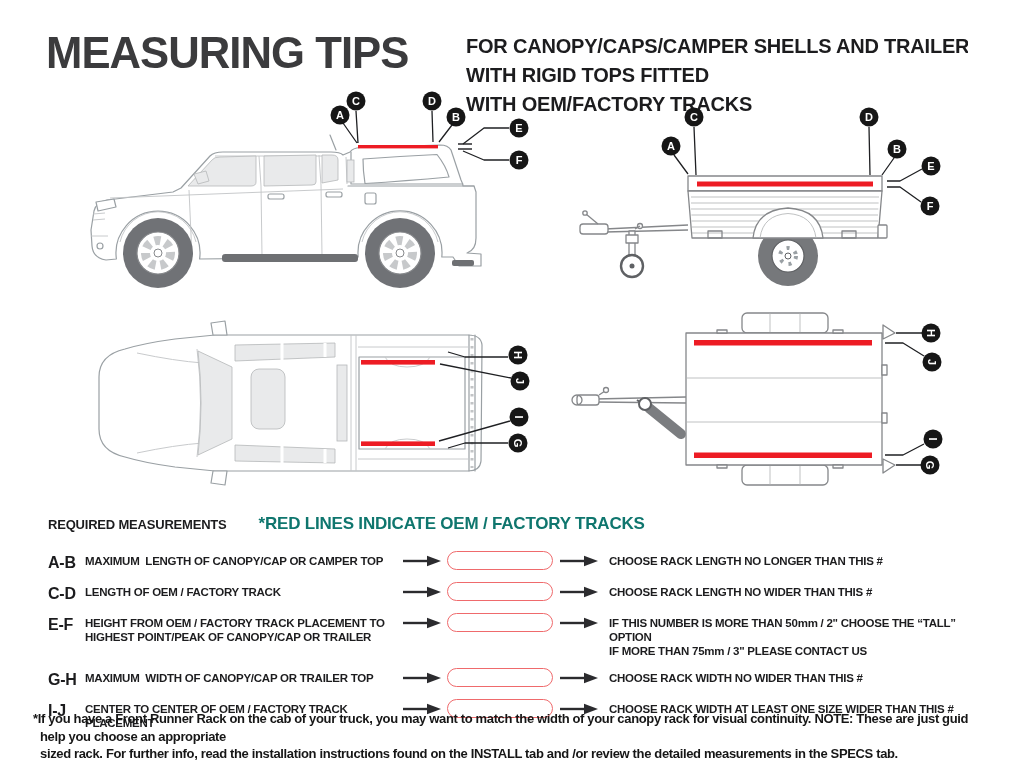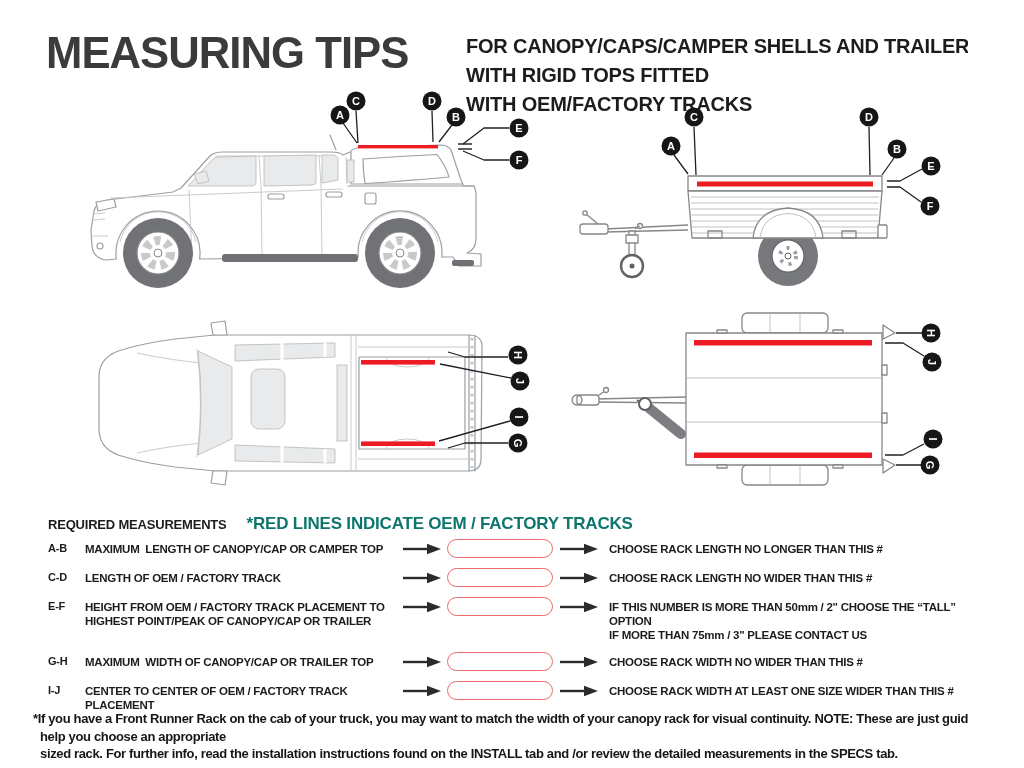--- a/index.html
+++ b/index.html
@@ -25,26 +25,26 @@
   .tln{stroke:#85878a;stroke-width:1.3;fill:none;stroke-linejoin:round;}
   .tlnf{stroke:#85878a;stroke-width:1.3;fill:#fff;stroke-linejoin:round;}
   .slat{stroke:#aeb1b3;stroke-width:.8;}
   .lead{stroke:#1f2023;stroke-width:1.3;fill:none;stroke-linejoin:round;}
   .badge circle{fill:#161616;}
   .badge text{fill:#fff;font-family:"Liberation Sans",sans-serif;font-size:11px;font-weight:bold;
               text-anchor:middle;dominant-baseline:central;}
   .gap-mark{stroke:#2a2a2e;stroke-width:1.6;}
   
   .measure{position:absolute;left:48px;top:514px;width:950px;}
-  .m-head{display:flex;gap:20px;align-items:baseline;margin-bottom:8px;}
+  .m-head{display:flex;gap:32px;align-items:baseline;margin-bottom:20px;}
   .m-head .hd{font-size:13px;font-weight:bold;letter-spacing:-0.2px;color:#1c1c1e;}
   .m-head .rd{font-size:17px;font-weight:bold;letter-spacing:-0.2px;color:#0f766e;}
   .m-row{display:grid;grid-template-columns:37px 317px 45px 112px 50px auto;
          align-items:start;margin-bottom:13px;}
-  .code{font-size:11px;font-weight:bold;letter-spacing:-0.2px;}
+  .code{font-size:16px;font-weight:bold;letter-spacing:-0.2px;}
   .desc,.result{font-size:11.5px;font-weight:bold;letter-spacing:-0.25px;line-height:14px;
                 white-space:pre-wrap;color:#1c1c1e;}
   .arrow{margin-top:1px;}
   .pill{height:17px;width:104px;border:1.6px solid #ef6a6c;border-radius:11px;margin-top:-3px;background:#fff;}
   
   .footnote{position:absolute;left:33px;top:710px;width:978px;margin:0;font-size:13px;
             font-weight:bold;letter-spacing:-0.35px;line-height:1.35;color:#161616;
             white-space:pre-line;padding-left:7px;text-indent:-7px;}
 </style>
 </head>

